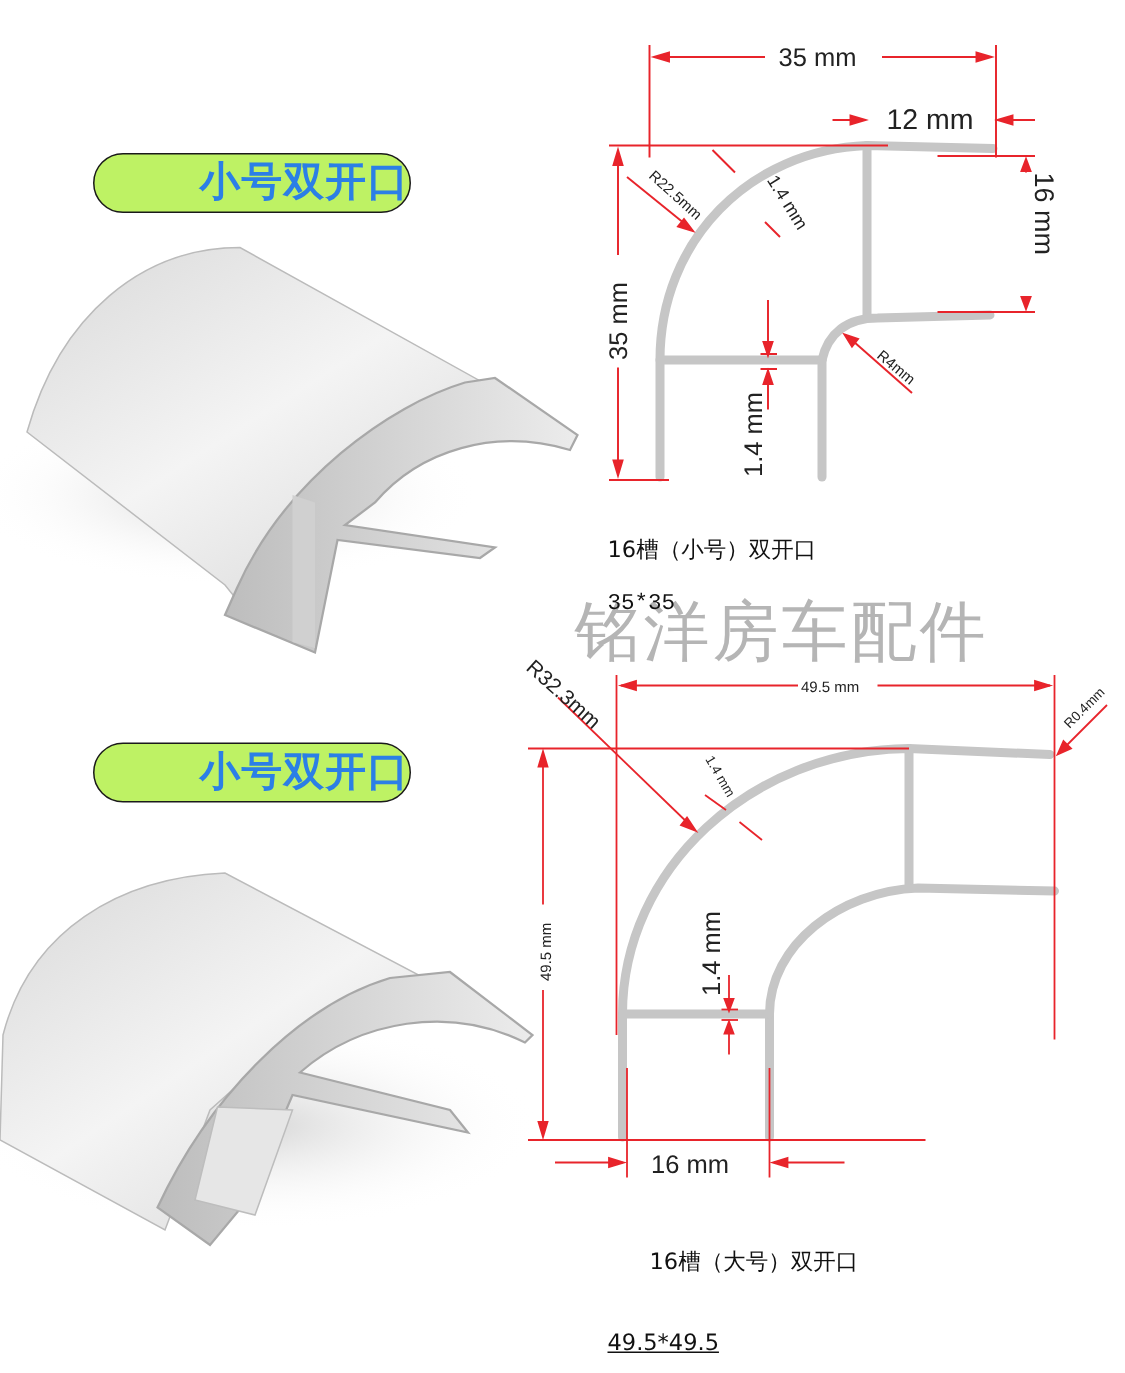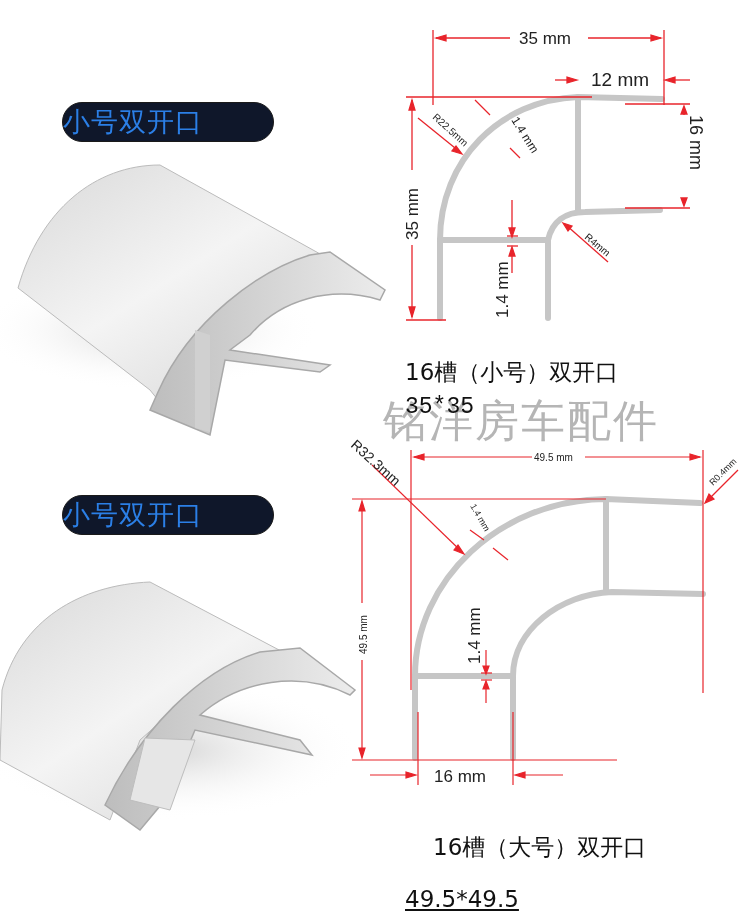--- a/index.html
+++ b/index.html
@@ -1,21 +1,21 @@
 <!DOCTYPE html>
 <html><head>
 <meta charset="utf-8">
 <style>
   html, body { margin:0; padding:0; background:#ffffff; }
   body { width:750px; height:915px; position:relative; overflow:hidden;
          font-family:"DejaVu Sans","Liberation Sans",sans-serif; }
   .pill { position:absolute; border:1.5px solid #1a1a1a; border-radius:22px;
-          color:#2b7fe6; font-size:27px; text-align:left; line-height:38px;
-          height:38px; background:#0f172a; letter-spacing:1px; }
-  .caption { position:absolute; color:#111; font-size:23px; white-space:nowrap; }
+          color:#2b7fe6; font-size:27px; text-align:right; line-height:38px;
+          height:38px; background:#bef264; letter-spacing:1px;font-weight:bold; }
+  .caption { position:absolute; color:#111; font-size:15px; white-space:nowrap; }
   .watermark { position:absolute; color:#b5b5b5; font-size:44px; white-space:nowrap; letter-spacing:2px; }
   svg { position:absolute; left:0; top:0; }
   .dimtxt { font-family:"Liberation Sans","DejaVu Sans",sans-serif; fill:#222; }
 </style>
 </head>
 <body>
 
 <svg width="750" height="915">
   <defs>
     <linearGradient id="alu" x1="0" y1="0" x2="1" y2="1">

